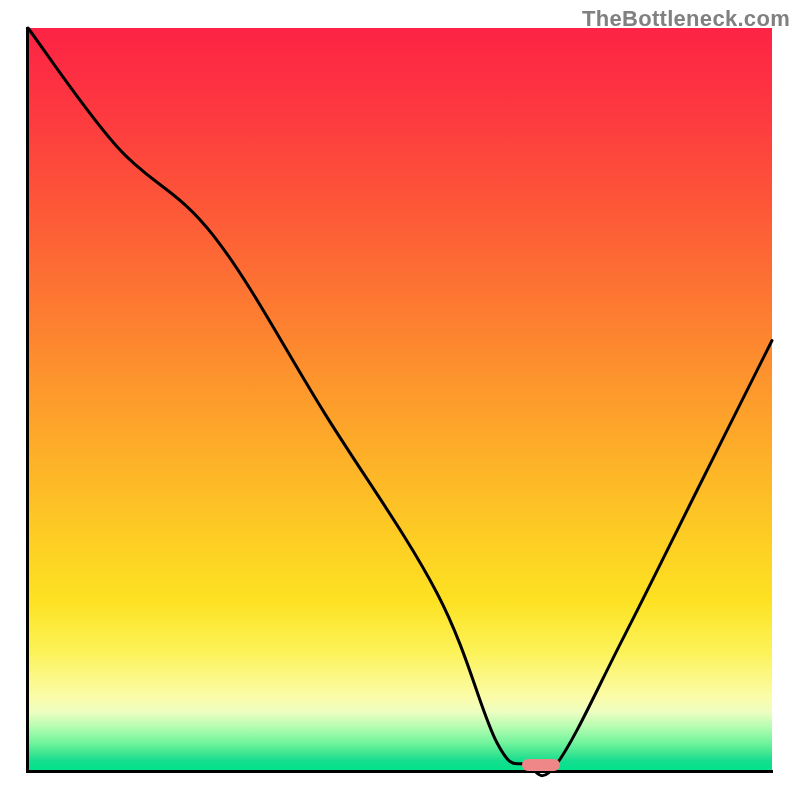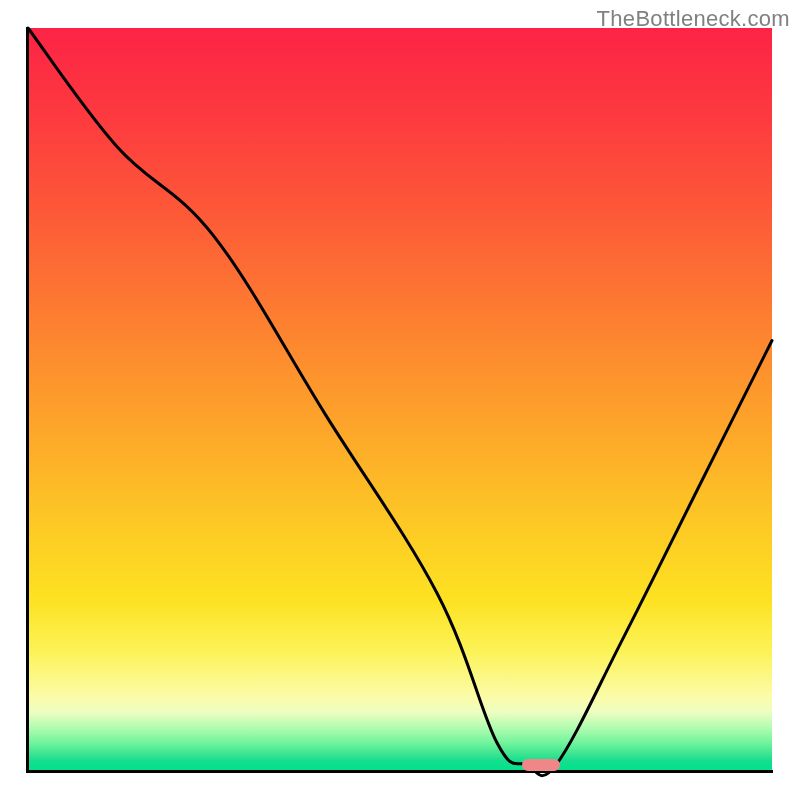--- a/index.html
+++ b/index.html
@@ -15,21 +15,21 @@
     position: relative;
     width: 800px;
     height: 800px;
   }
   .watermark {
     position: absolute;
     top: 6px;
     right: 10px;
     color: #808080;
     font-size: 22px;
-    font-weight: 400;
+    font-weight: 700;
     letter-spacing: 0.3px;
     z-index: 5;
     user-select: none;
   }
   .plot-area {
     position: absolute;
     left: 28px;
     top: 28px;
     width: 744px;
     height: 744px;

